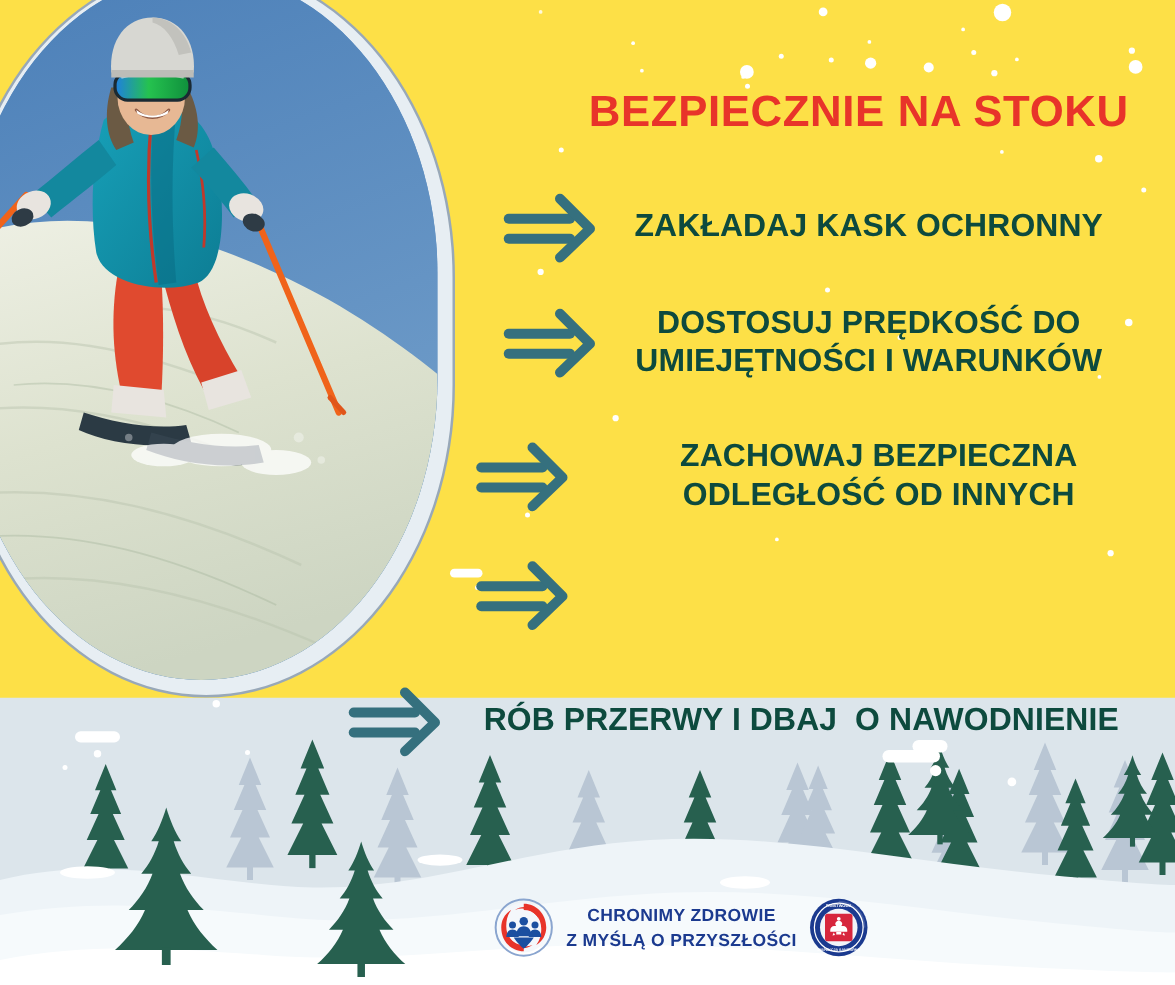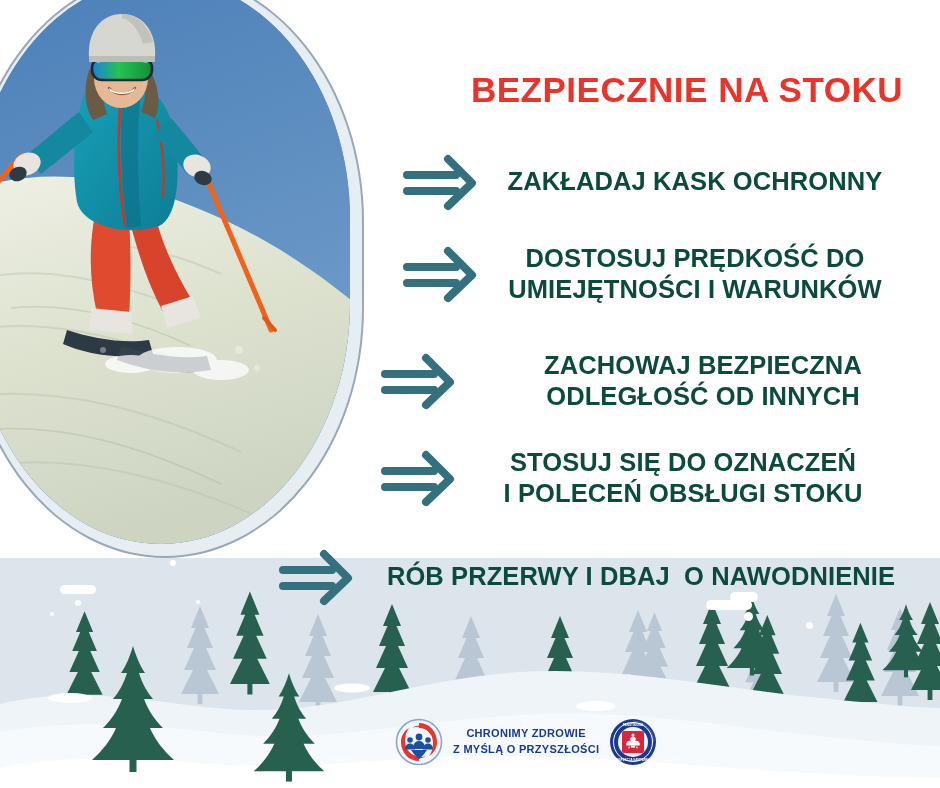--- a/index.html
+++ b/index.html
@@ -6,21 +6,21 @@
   html,body { width:940px; height:788px; }
   body {
     font-family:"Liberation Sans", sans-serif;
     background:#dce5eb;
     overflow:hidden;
     position:relative;
   }
   #poster {
     position:absolute; inset:0;
     width:940px; height:788px;
-    background:#ffffff;
+    background:#fde047;
     overflow:hidden;
   }
 
   
   .snow-layer { position:absolute; inset:0; pointer-events:none; z-index:3; }
   .flake { position:absolute; border-radius:50%; background:#ffffff; }
 
   
   .scene { position:absolute; left:0; bottom:0; width:940px; height:230px; z-index:2; }
   .scene svg { display:block; width:940px; height:230px; }
@@ -94,21 +94,21 @@
   
   .footer {
     position:absolute; left:395px; bottom:22px;
     display:flex; align-items:center; gap:10px;
     z-index:6;
   }
   .logo-mark { flex:0 0 auto; }
   .logo-mark svg { display:block; }
   .logo-text {
     color:#1b3a8f;
-    font-size:11px;
+    font-size:14px;
     font-weight:bold;
     line-height:1.45;
     letter-spacing:0.3px;
     text-align:center;
     white-space:pre;
   }
 </style>
 </head>
 <body>
 
@@ -374,22 +374,20 @@
     <div class="tip-row row-4">
       <span class="arrow">
         <svg width="78" height="58" viewBox="0 0 78 58" xmlns="http://www.w3.org/2000/svg">
           <g stroke="#35707e" stroke-width="8" stroke-linecap="round" fill="none">
             <line x1="5" y1="22" x2="54" y2="22"></line>
             <line x1="5" y1="38" x2="54" y2="38"></line>
             <polyline points="46,6 70,30 46,53" stroke-linejoin="round"></polyline>
           </g>
         </svg>
       </span>
-      <span class="tip-text">STOSUJ SIĘ DO OZNACZEŃ
-I POLECEŃ OBSŁUGI STOKU</span>
     </div>
 
     <div class="tip-row row-5">
       <span class="arrow">
         <svg width="78" height="58" viewBox="0 0 78 58" xmlns="http://www.w3.org/2000/svg">
           <g stroke="#35707e" stroke-width="8" stroke-linecap="round" fill="none">
             <line x1="5" y1="22" x2="54" y2="22"></line>
             <line x1="5" y1="38" x2="54" y2="38"></line>
             <polyline points="46,6 70,30 46,53" stroke-linejoin="round"></polyline>
           </g>

